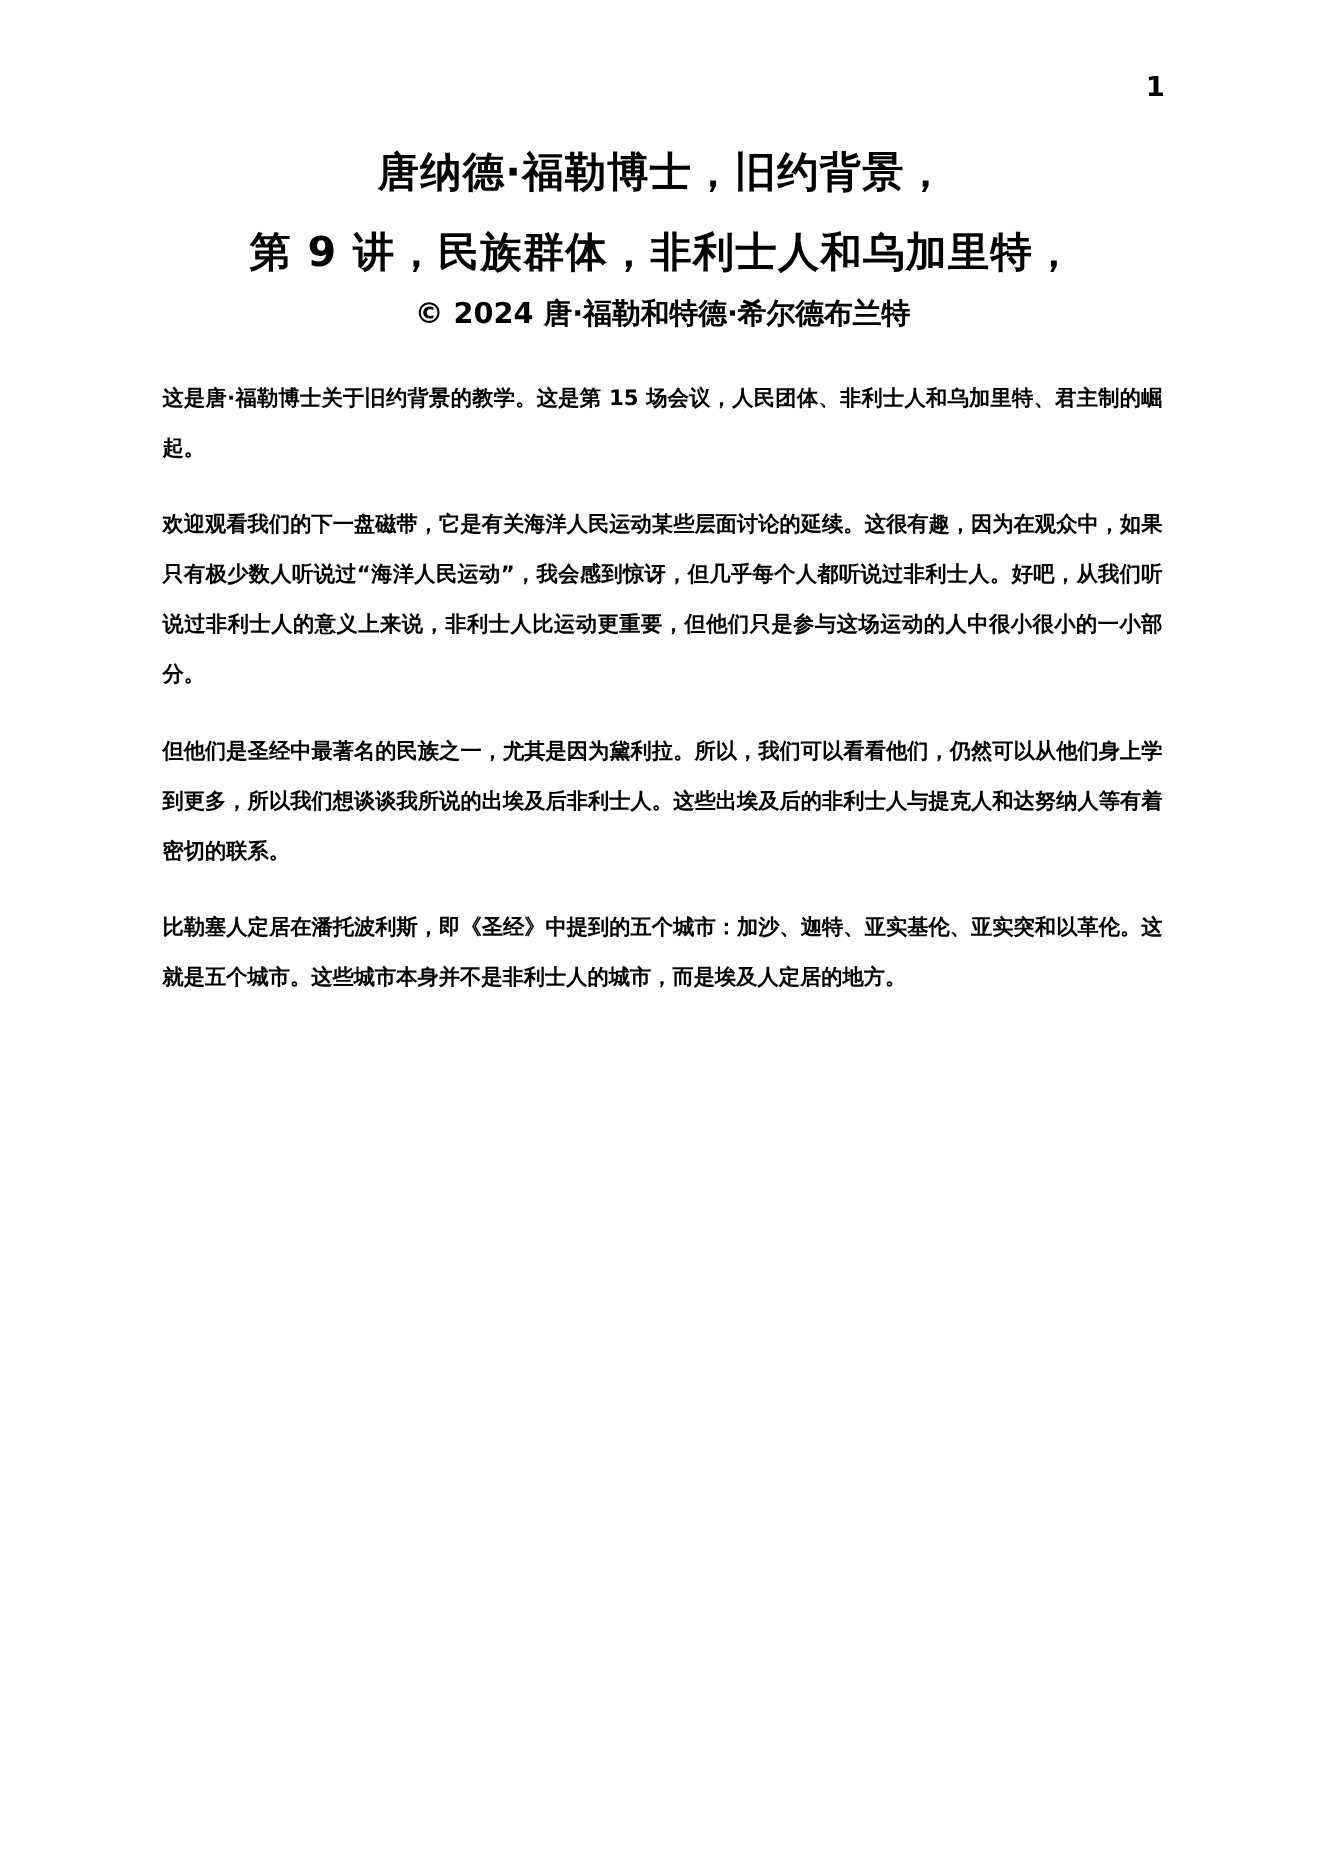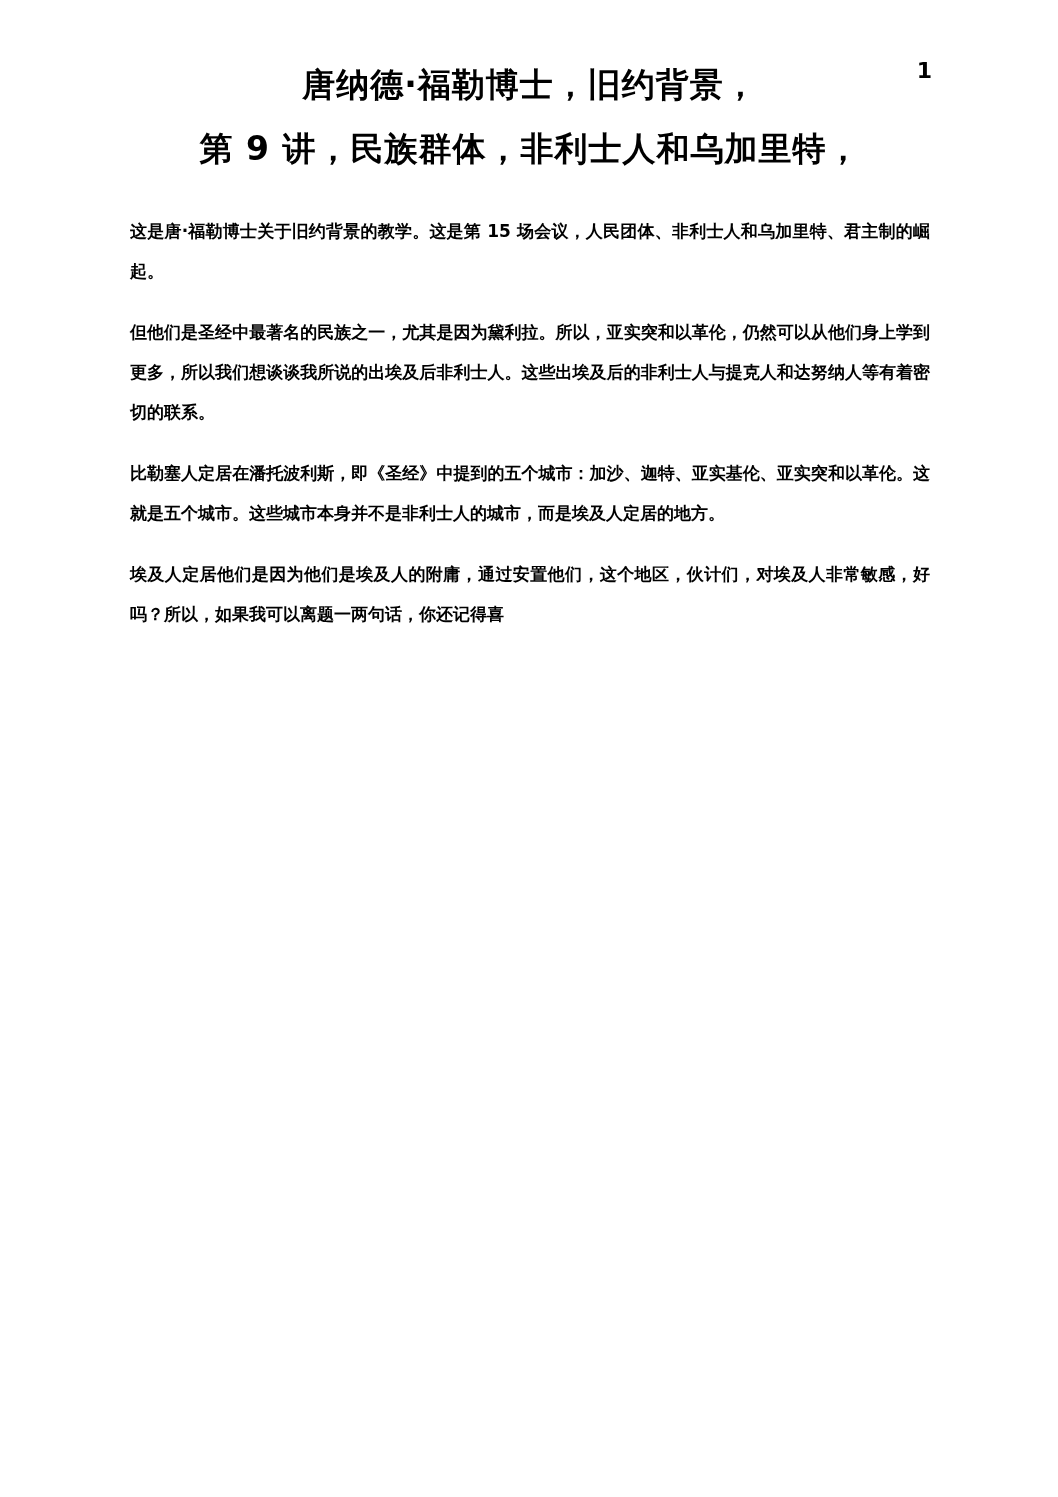--- a/index.html
+++ b/index.html
@@ -22,21 +22,21 @@
   }
   .page-number {
     position: absolute;
     top: 58px;
     right: 126px;
     font-size: 22px;
     line-height: 26px;
   }
   .doc-title {
     margin: 0;
-    padding-top: 53px;
+    padding-top: 106px;
     font-size: 33px;
     line-height: 64px;
     text-align: center;
     letter-spacing: 1px;
   }
   .doc-title .title-line {
     display: block;
   }
   .copyright {
     margin: 0;
@@ -60,21 +60,22 @@
 
 <div class="page">
 
   <div class="page-number">1</div>
 
   <h1 class="doc-title">
     <span class="title-line">唐纳德·福勒博士，旧约背景，</span>
     <span class="title-line">第 9 讲，民族群体，非利士人和乌加里特，</span>
   </h1>
 
+  <div class="copyright">© 2024 唐·福勒和特德·希尔德布兰特</div>
 
   <div class="doc-body">
     <p>这是唐·福勒博士关于旧约背景的教学。这是第 15 场会议，人民团体、非利士人和乌加里特、君主制的崛起。</p>
-    <p>但他们是圣经中最著名的民族之一，尤其是因为黛利拉。所以，亚实突和以革伦，仍然可以从他们身上学到更多，所以我们想谈谈我所说的出埃及后非利士人。这些出埃及后的非利士人与提克人和达努纳人等有着密切的联系。</p>
+    <p>欢迎观看我们的下一盘磁带，它是有关海洋人民运动某些层面讨论的延续。这很有趣，因为在观众中，如果只有极少数人听说过“海洋人民运动”，我会感到惊讶，但几乎每个人都听说过非利士人。好吧，从我们听说过非利士人的意义上来说，非利士人比运动更重要，但他们只是参与这场运动的人中很小很小的一小部分。</p>
+    <p>但他们是圣经中最著名的民族之一，尤其是因为黛利拉。所以，我们可以看看他们，仍然可以从他们身上学到更多，所以我们想谈谈我所说的出埃及后非利士人。这些出埃及后的非利士人与提克人和达努纳人等有着密切的联系。</p>
     <p>比勒塞人定居在潘托波利斯，即《圣经》中提到的五个城市：加沙、迦特、亚实基伦、亚实突和以革伦。这就是五个城市。这些城市本身并不是非利士人的城市，而是埃及人定居的地方。</p>
-    <p>埃及人定居他们是因为他们是埃及人的附庸，通过安置他们，这个地区，伙计们，对埃及人非常敏感，好吗？所以，如果我可以离题一两句话，你还记得喜</p>
   </div>
 
 </div>
 
 </body></html>

